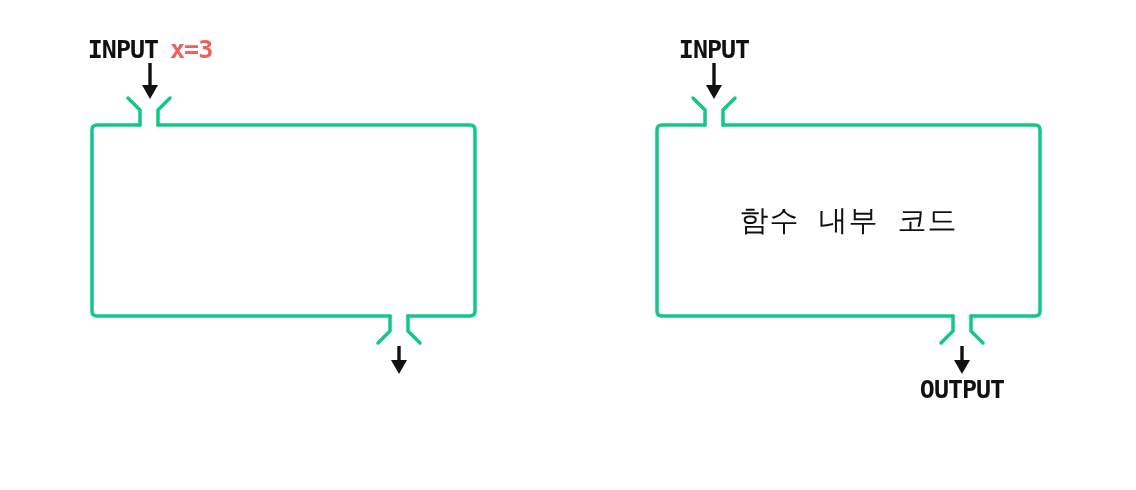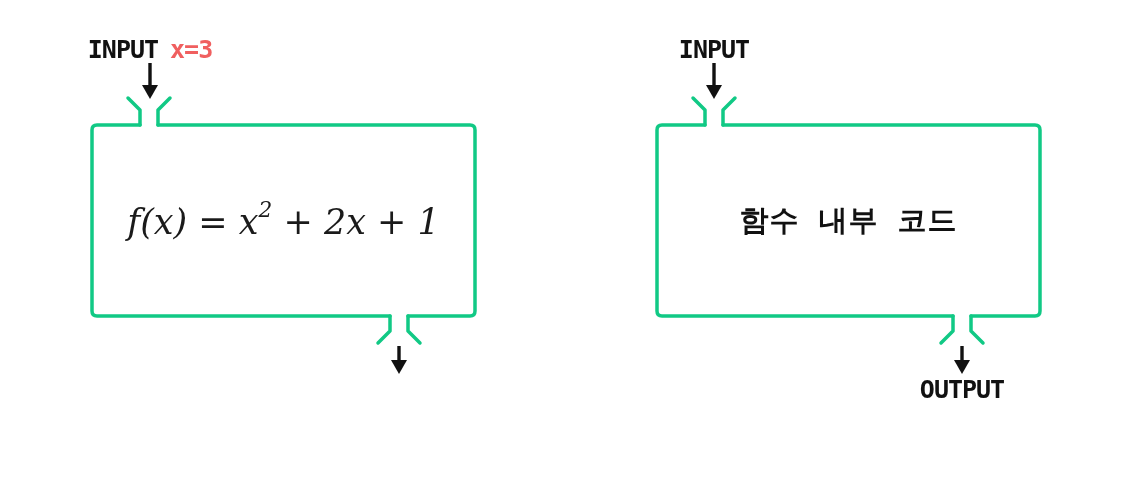--- a/index.html
+++ b/index.html
@@ -70,21 +70,21 @@
     white-space: pre;
   }
   .formula sup {
     font-size: 62%;
     position: relative;
     top: -0.15em;
     vertical-align: super;
   }
   .korean-text {
     font-family: "Liberation Sans", "DejaVu Sans", sans-serif;
-    font-weight: 700;
+    font-weight: 400;
     font-size: 29px;
     color: #111111;
     letter-spacing: 1px;
     word-spacing: 10px;
     white-space: nowrap;
   }
 </style>
 </head>
 <body>
 
@@ -120,23 +120,20 @@
         <line class="arrow-stem" x1="962" y1="346" x2="962" y2="361" stroke="#111111"></line>
         <polygon class="arrow-head" points="954,360 970,360 962,374" fill="#111111"></polygon>
       </g>
     </g>
   </svg>
 
   <div class="label" style="left:150px; top:37px;">
     <span>INPUT</span><span class="val-red">x=3</span>
   </div>
 
-  <div class="box-body" style="left:92px; top:126px;">
-    <div class="formula"><span>f(x) = x</span><sup>2</sup><span> + 2x + 1</span></div>
-  </div>
 
 
   <div class="label" style="left:714px; top:37px;">
     <span>INPUT</span>
   </div>
 
   <div class="box-body" style="left:657px; top:126px;">
     <div class="korean-text">함수 내부 코드</div>
   </div>
 

